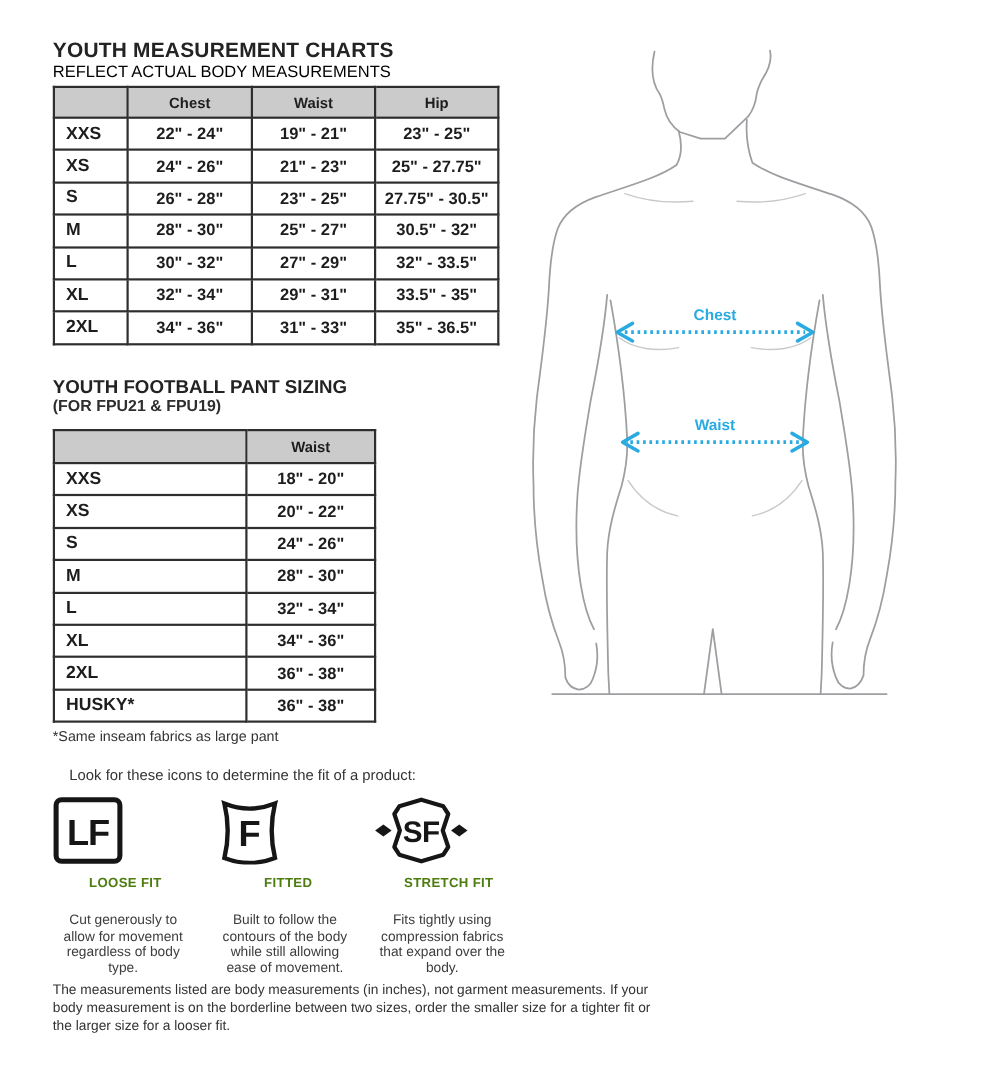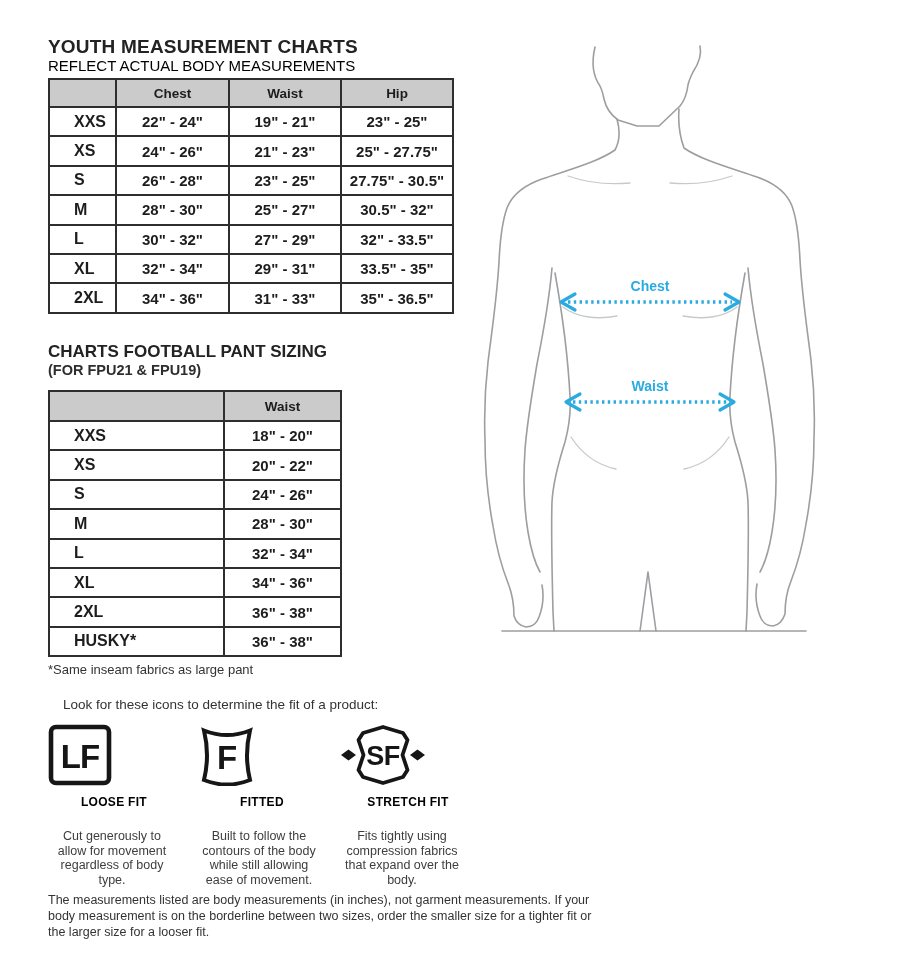--- a/index.html
+++ b/index.html
@@ -18,33 +18,33 @@
   .tblwrap2 { position:absolute; left:48px; top:390px; }
   table { border-collapse:collapse; table-layout:fixed; }
   .t1 { width:404px; }
   .t2 { width:292px; }
   th, td { border:2px solid #2e2e2e; font-weight:700; color:#1d1d1d; overflow:hidden; white-space:nowrap; }
   thead th { background:#cbcbcb; font-size:13.5px; text-align:center; }
   .t1 thead tr { height:28px; }
   .t1 tbody tr { height:29.4px; }
   .t2 thead tr { height:30px; }
   .t2 tbody tr { height:29.4px; }
-  tbody th.size { text-align:left; padding-left:24px; font-size:16px; }
+  tbody th.size { text-align:left; padding-left:10px; font-size:16px; }
   tbody td { text-align:center; font-size:15px; }
 
   .footnote { position:absolute; left:48px; top:662px; font-size:13px; color:#333; }
   .fit-intro { position:absolute; left:48px; top:697px; font-size:13.5px; color:#333;margin-left:15px; }
 
   
   .fit-item { position:absolute; top:724px;text-align:center; }
   .fit-item.lf { left:48px; width:132px; }
   .fit-item.f  { left:195px; width:134px; }
   .fit-item.sf { left:338px; width:140px; }
   .fit-icon { height:62px; display:block; }
-  .fit-label { margin-top:9px; font-size:12px; font-weight:700; letter-spacing:.3px; color:#000000; }
+  .fit-label { margin-top:9px; font-size:12px; font-weight:700; letter-spacing:.3px; color:#4d7c0f; }
   .fit-desc { margin-top:20px; font-size:12.5px; line-height:1.17; color:#3d3d3d; width:128px; }
 
   .disclaimer { position:absolute; left:48px; top:892px; width:545px; font-size:12.5px; line-height:1.28; color:#333; }
 
   .diagram { position:absolute; left:480px; top:10px; width:420px; height:640px; }
   .arrow-label { font-size:14px; font-weight:700; }
   .badge-letter { font-weight:700; }
 </style>
 </head>
 <body>
@@ -110,21 +110,21 @@
         <tr>
           <th class="size">2XL</th>
           <td>34" - 36"</td>
           <td>31" - 33"</td>
           <td>35" - 36.5"</td>
         </tr>
       </tbody>
     </table>
   </div>
 
-  <div class="h2">CHARTS FOOTBALL PANT SIZING</div>
+  <div class="h2">YOUTH FOOTBALL PANT SIZING</div>
   <div class="h2sub">(FOR FPU21 &amp; FPU19)</div>
 
   <div class="tblwrap2">
     <table class="t2">
       <colgroup>
           <col style="width:175px">
           <col style="width:117px">
         </colgroup>
       <thead>
         <tr>

